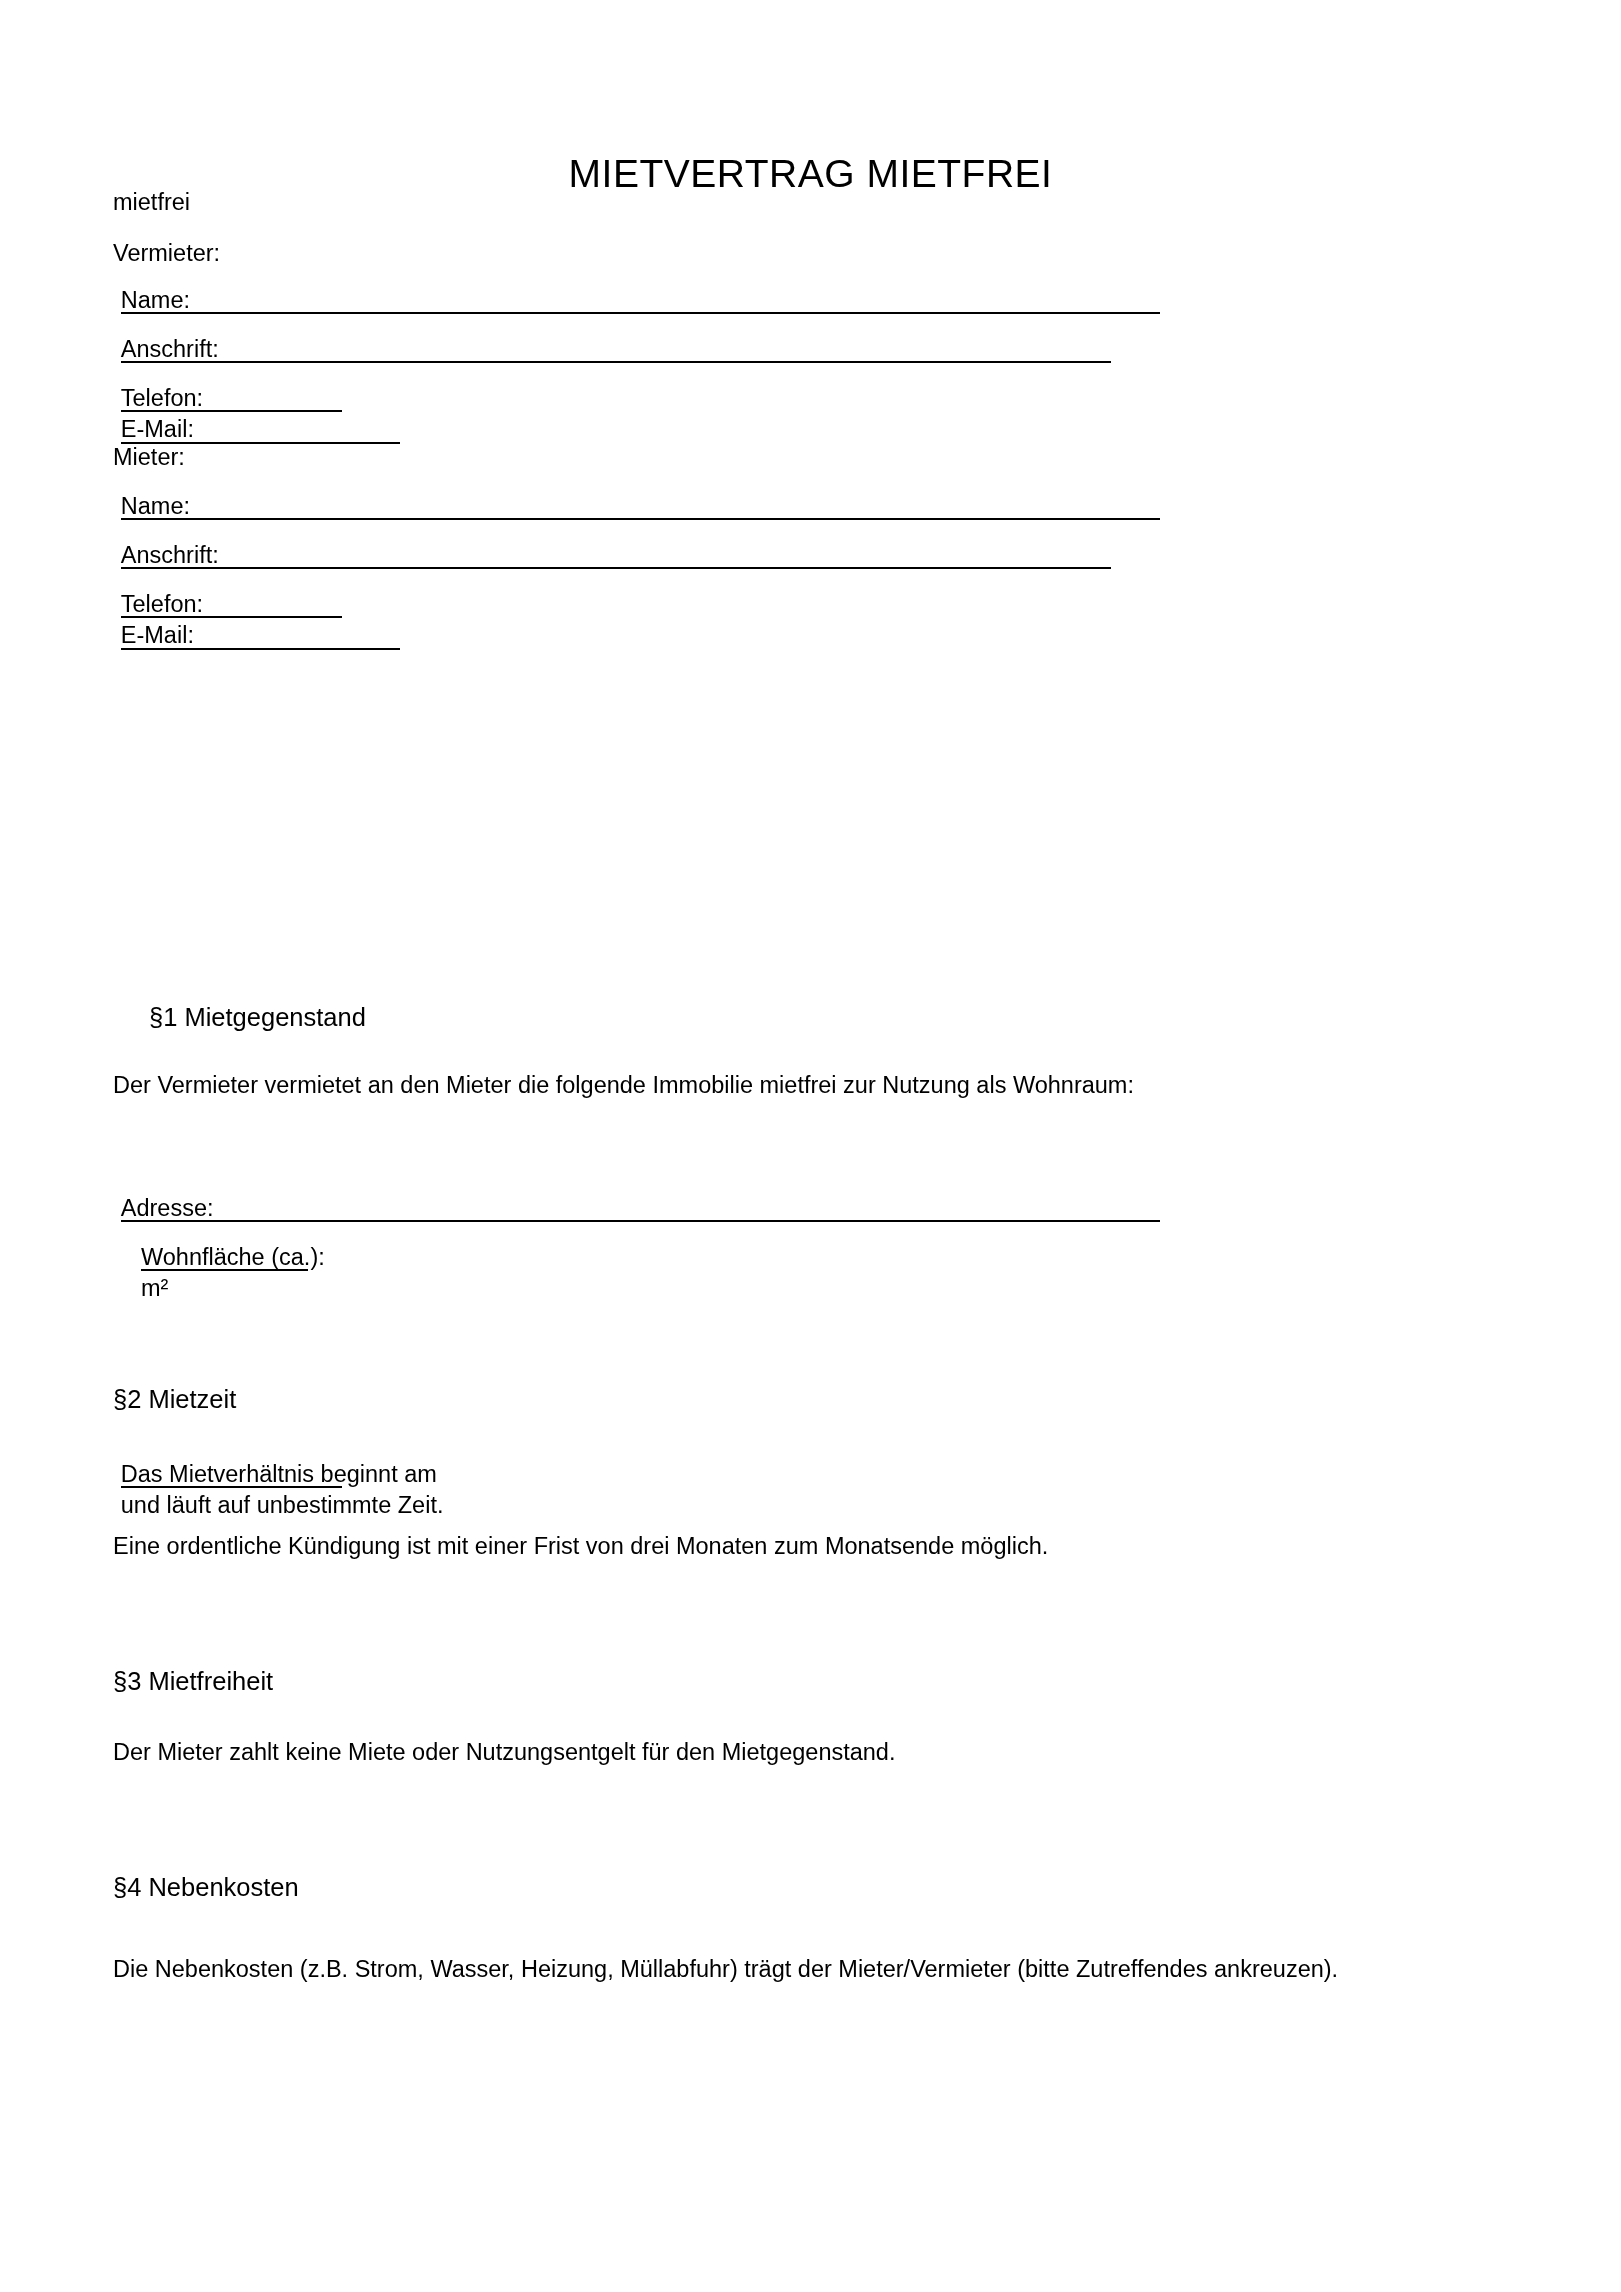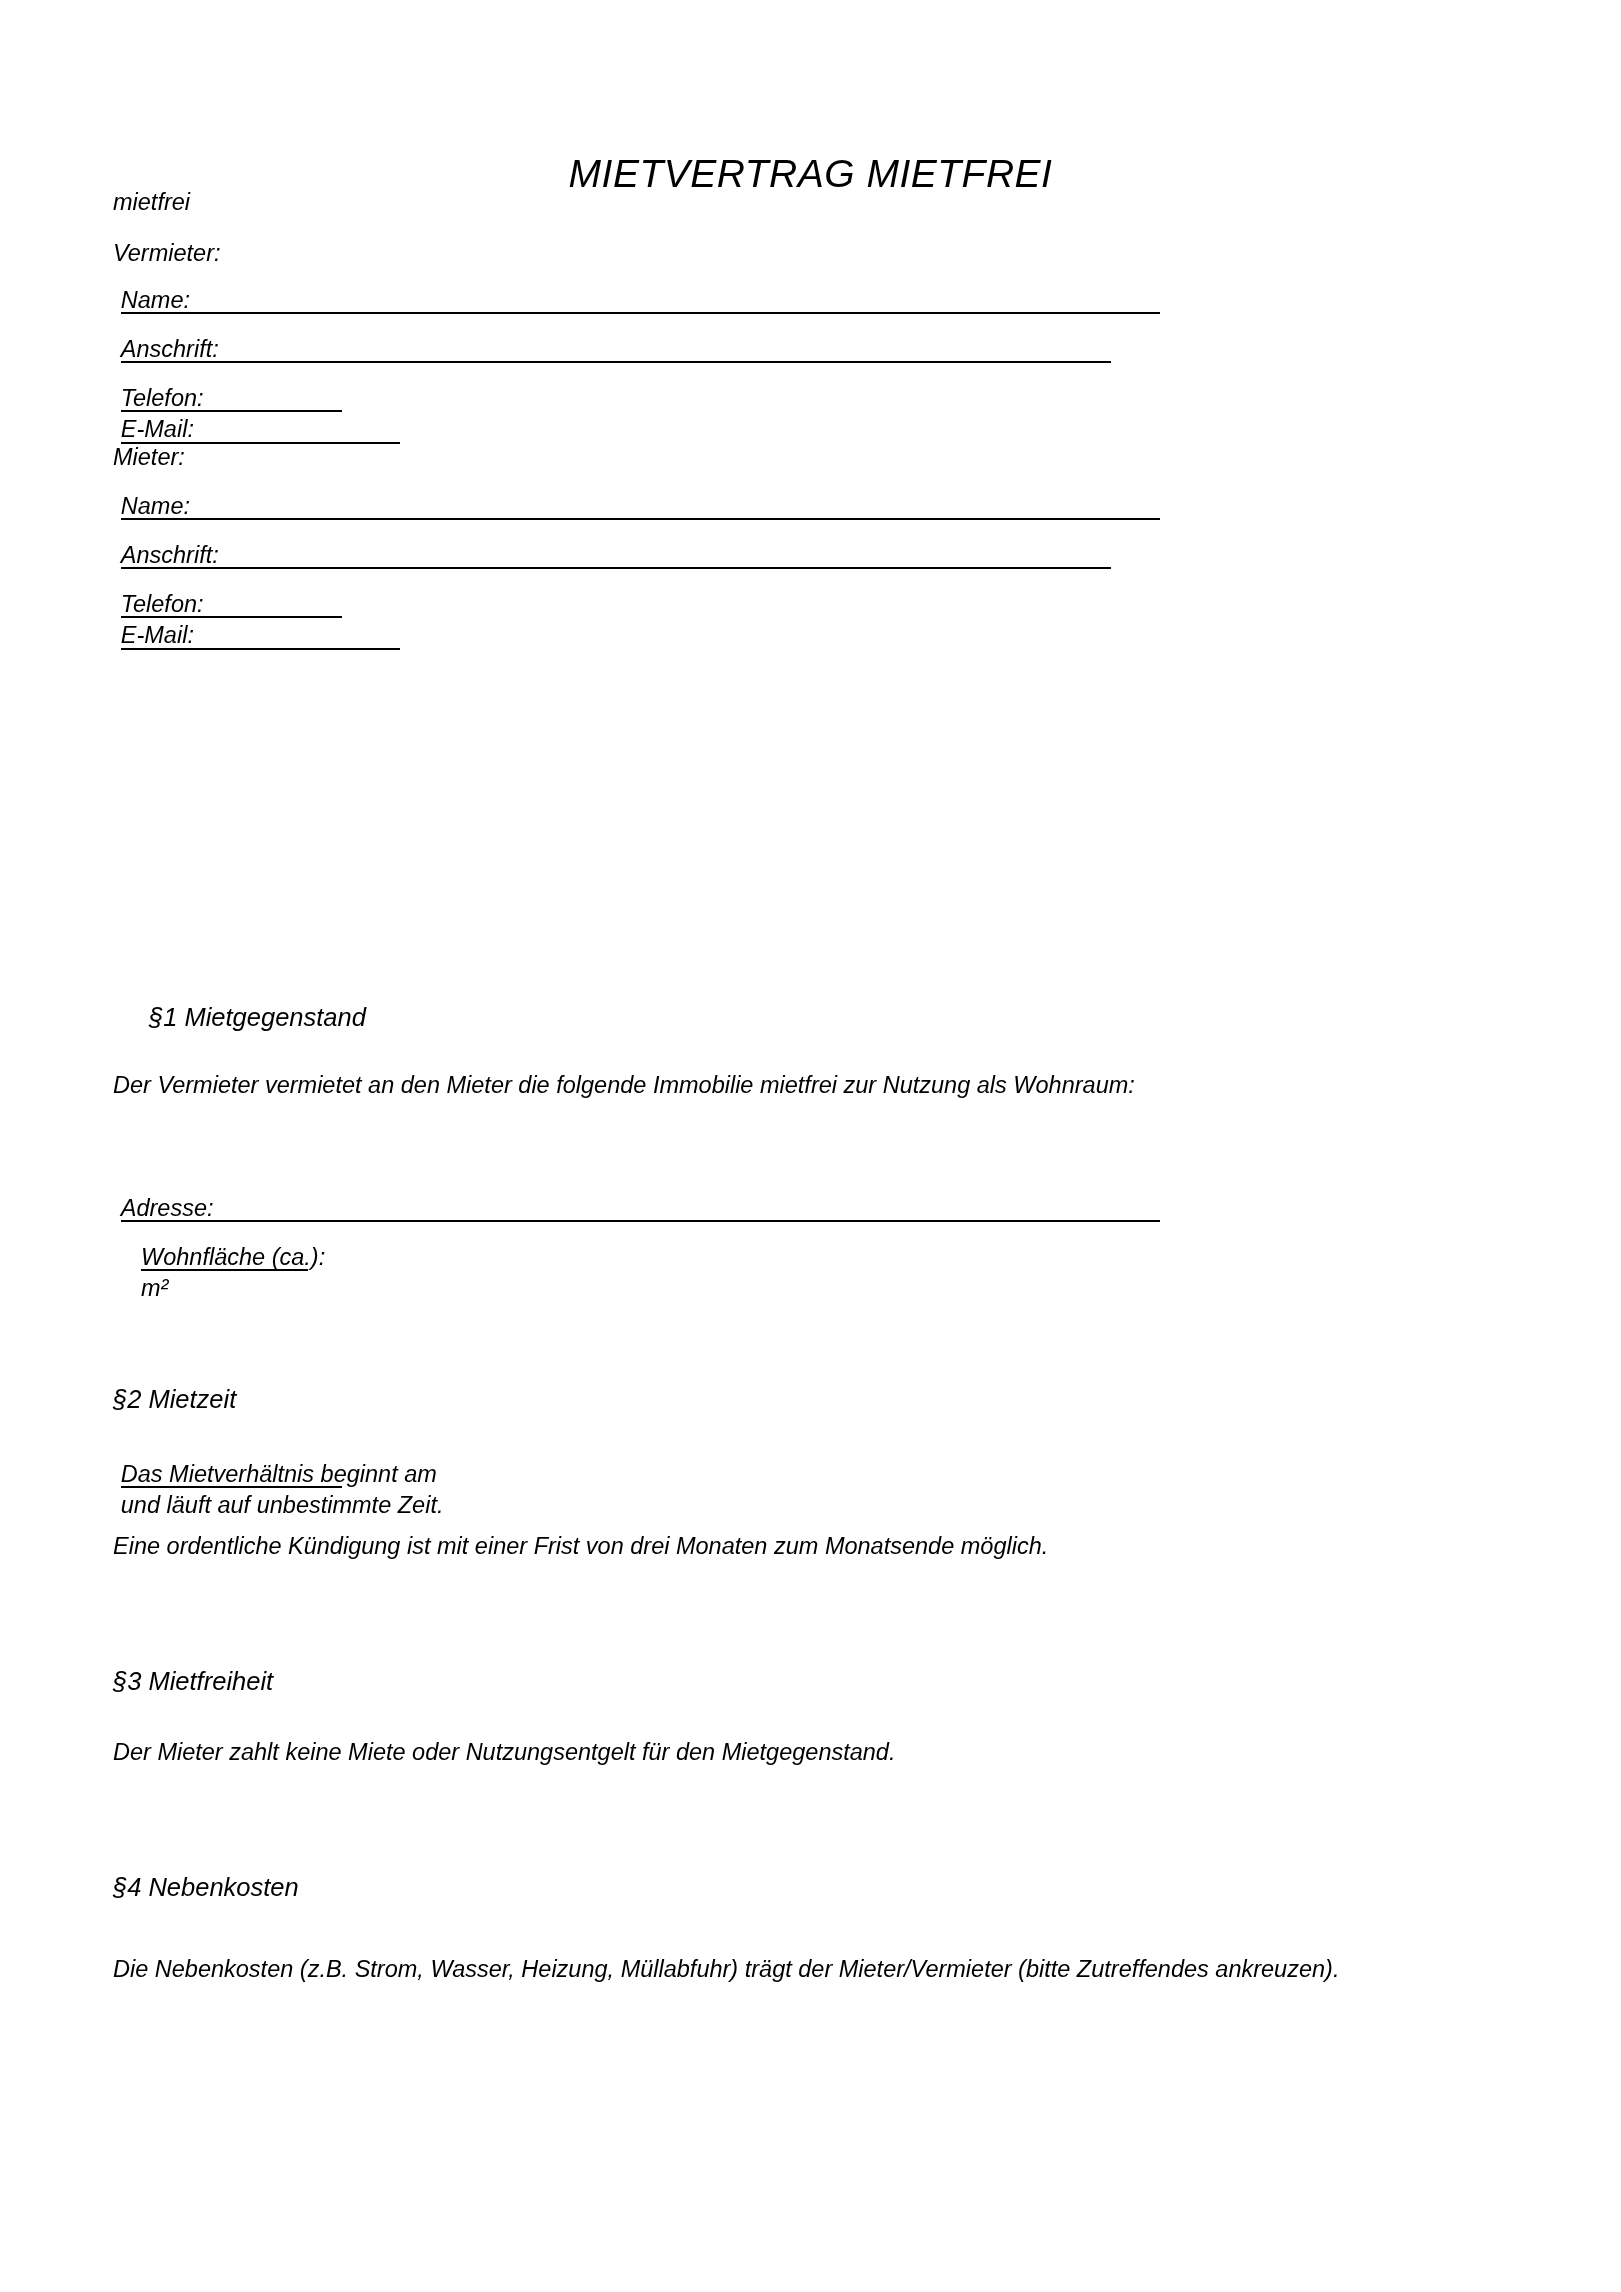--- a/index.html
+++ b/index.html
@@ -13,21 +13,20 @@
     color: #000000;
   }
   .page {
     position: relative;
     width: 1621px;
     height: 2293px;
     background: #ffffff;
     margin: 0 auto;
     overflow: hidden;
     box-sizing: border-box;
-    font-style: italic;
   }
   .doc-title {
     position: absolute;
     left: 0;
     top: 152px;
     width: 1621px;
     text-align: center;
     font-size: 39px;
     font-weight: 400;
     letter-spacing: 0.5px;

